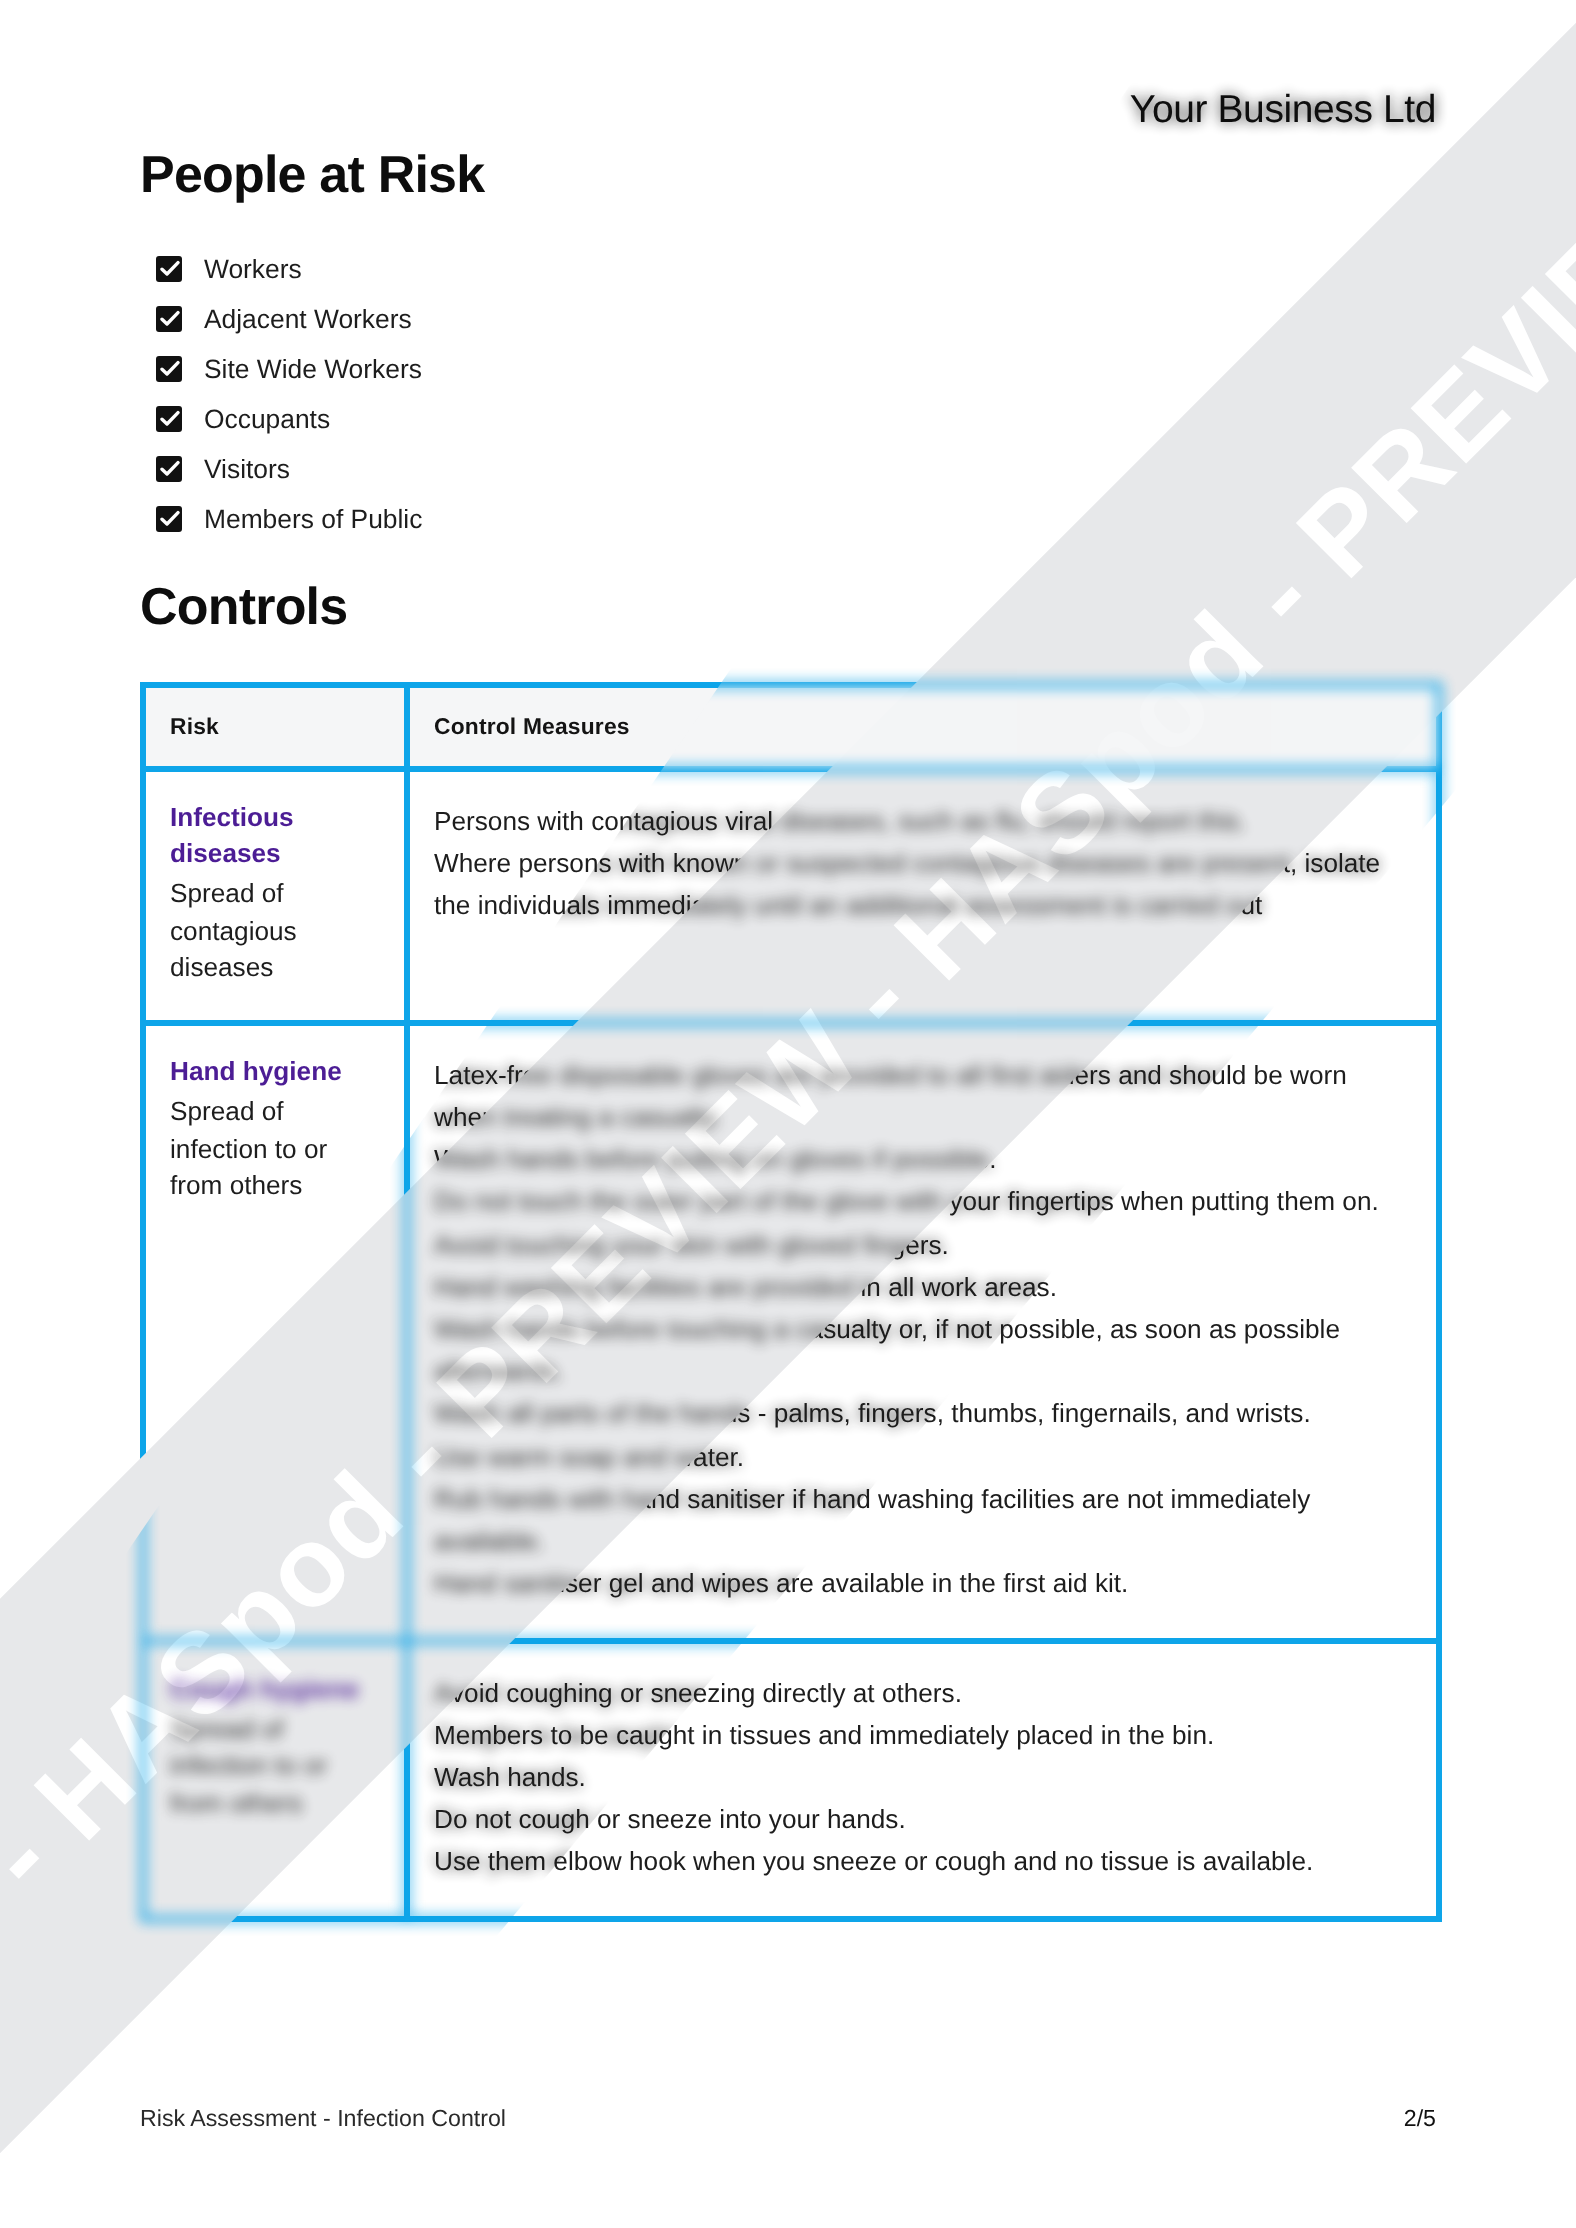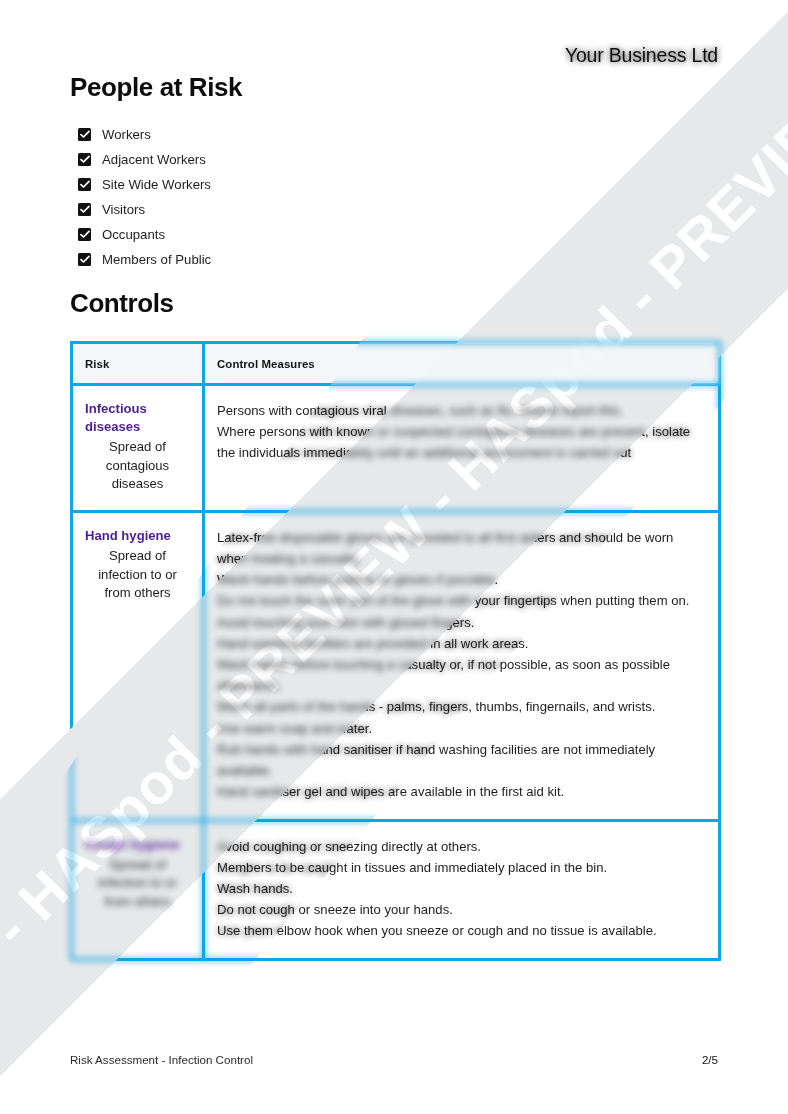--- a/index.html
+++ b/index.html
@@ -126,21 +126,20 @@
     color: #4c1d95;
     line-height: 1.38;
     margin: 0 0 2px 0;
   }
   .risk-desc {
     font-size: 13.1px;
     font-weight: 400;
     color: #1d1d1d;
     line-height: 1.42;
     margin: 0;
-    text-align: center;
   }
   .measure-line {
     font-size: 13.1px;
     color: #1d1d1d;
     line-height: 1.62;
     margin: 0;
   }
 
   
   .doc-footer {
@@ -247,29 +246,29 @@
               </svg>
             </span>
             <span class="people-label">Site Wide Workers</span>
           </li>
           <li class="people-item">
             <span class="checkbox">
               <svg width="10" height="9" viewBox="0 0 10 9" aria-hidden="true">
                 <path d="M1 4.6 L3.5 7 L9 1.3" stroke="#ffffff" stroke-width="1.7" fill="none" stroke-linecap="round" stroke-linejoin="round"></path>
               </svg>
             </span>
+            <span class="people-label">Occupants</span>
+          </li>
+          <li class="people-item">
+            <span class="checkbox">
+              <svg width="10" height="9" viewBox="0 0 10 9" aria-hidden="true">
+                <path d="M1 4.6 L3.5 7 L9 1.3" stroke="#ffffff" stroke-width="1.7" fill="none" stroke-linecap="round" stroke-linejoin="round"></path>
+              </svg>
+            </span>
             <span class="people-label">Visitors</span>
-          </li>
-          <li class="people-item">
-            <span class="checkbox">
-              <svg width="10" height="9" viewBox="0 0 10 9" aria-hidden="true">
-                <path d="M1 4.6 L3.5 7 L9 1.3" stroke="#ffffff" stroke-width="1.7" fill="none" stroke-linecap="round" stroke-linejoin="round"></path>
-              </svg>
-            </span>
-            <span class="people-label">Occupants</span>
           </li>
           <li class="people-item">
             <span class="checkbox">
               <svg width="10" height="9" viewBox="0 0 10 9" aria-hidden="true">
                 <path d="M1 4.6 L3.5 7 L9 1.3" stroke="#ffffff" stroke-width="1.7" fill="none" stroke-linecap="round" stroke-linejoin="round"></path>
               </svg>
             </span>
             <span class="people-label">Members of Public</span>
           </li>
         </ul>

